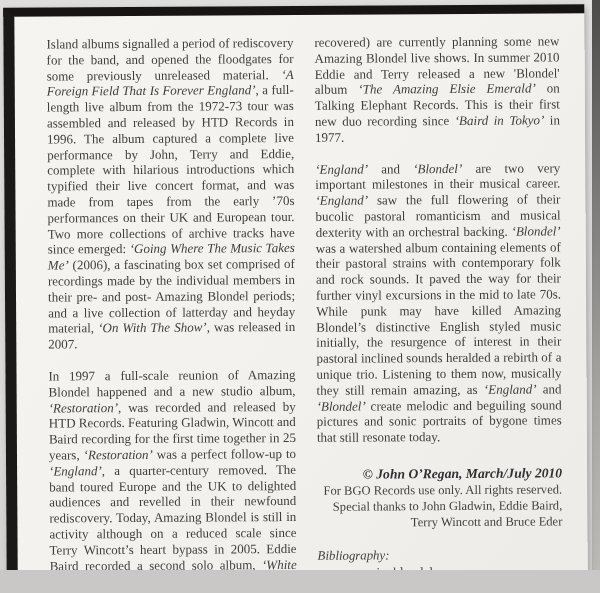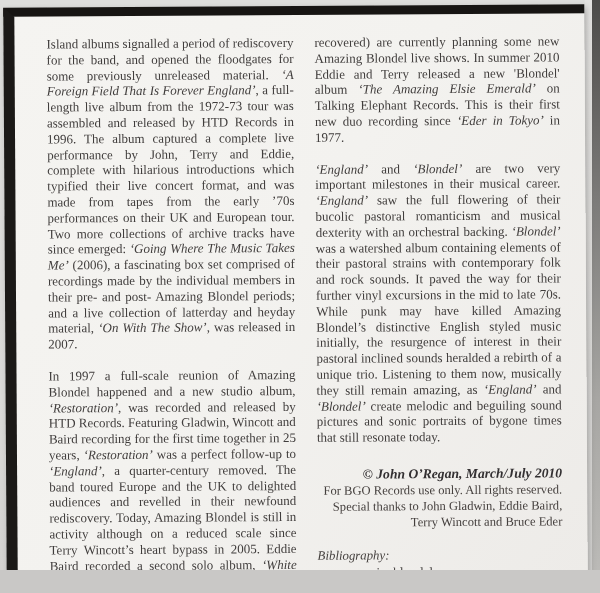--- a/index.html
+++ b/index.html
@@ -75,21 +75,21 @@
   <div class="right-edge"></div>
 
   <div class="page">
     <div class="col col-left">
         <p class="para"><span>Island albums signalled a period of rediscovery for the band, and opened the floodgates for some previously unreleased material. </span><span class="it">‘A Foreign Field That Is Forever England’</span><span>, a full-length live album from the 1972-73 tour was assembled and released by HTD Records in 1996. The album captured a complete live performance by John, Terry and Eddie, complete with hilarious introductions which typified their live concert format, and was made from tapes from the early ’70s performances on their UK and European tour. Two more collections of archive tracks have since emerged: </span><span class="it">‘Going Where The Music Takes Me’</span><span> (2006), a fascinating box set comprised of recordings made by the individual members in their pre- and post- Amazing Blondel periods; and a live collection of latterday and heyday material, </span><span class="it">‘On With The Show’</span><span>, was released in 2007.</span></p>
         <p class="para"><span>In 1997 a full-scale reunion of Amazing Blondel happened and a new studio album, </span><span class="it">‘Restoration’</span><span>, was recorded and released by HTD Records. Featuring Gladwin, Wincott and Baird recording for the first time together in 25 years, </span><span class="it">‘Restoration’</span><span> was a perfect follow-up to </span><span class="it">‘England’</span><span>, a quarter-century removed. The band toured Europe and the UK to delighted audiences and revelled in their newfound rediscovery. Today, Amazing Blondel is still in activity although on a reduced scale since Terry Wincott’s heart bypass in 2005. Eddie Baird recorded a second solo album, </span><span class="it">‘White Cottage’</span><span>, and he and Terry (now</span></p>
       </div>
 
     <div class="col col-right">
       <div>
-          <p class="para"><span>recovered) are currently planning some new Amazing Blondel live shows. In summer 2010 Eddie and Terry released a new 'Blondel' album </span><span class="it">‘The Amazing Elsie Emerald’</span><span> on Talking Elephant Records. This is their first new duo recording since </span><span class="it">‘Eder in Tokyo’</span><span> in 1977.</span></p>
+          <p class="para"><span>recovered) are currently planning some new Amazing Blondel live shows. In summer 2010 Eddie and Terry released a new 'Blondel' album </span><span class="it">‘The Amazing Elsie Emerald’</span><span> on Talking Elephant Records. This is their first new duo recording since </span><span class="it">‘Baird in Tokyo’</span><span> in 1977.</span></p>
           <p class="para"><span class="it">‘England’</span><span> and </span><span class="it">‘Blondel’</span><span>  are two very important milestones in their musical career. </span><span class="it">‘England’</span><span> saw the full flowering of their bucolic pastoral romanticism and musical dexterity with an orchestral backing. </span><span class="it">‘Blondel’</span><span> was a watershed album containing elements of their pastoral strains with contemporary folk and rock sounds. It paved the way for their further vinyl excursions in the mid to late 70s. While punk may have killed Amazing Blondel’s distinctive English styled music initially, the resurgence of interest in their pastoral inclined sounds heralded a rebirth of a unique trio. Listening to them now, musically they still remain amazing, as </span><span class="it">‘England’</span><span> and </span><span class="it">‘Blondel’</span><span> create melodic and beguiling sound pictures and sonic portraits of bygone times that still resonate today.</span></p>
         </div>
 
       <div class="credit">
         <div class="byline">© John O’Regan, March/July 2010</div>
         <div class="credit-lines">
             <div class="line">For BGO Records use only. All rights reserved.</div>
             <div class="line">Special thanks to John Gladwin, Eddie Baird,</div>
             <div class="line">Terry Wincott and Bruce Eder</div>
           </div>

